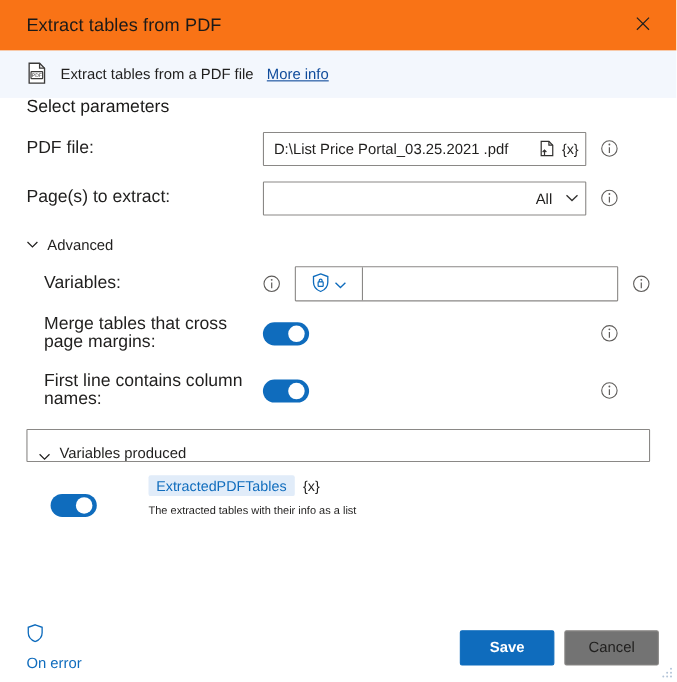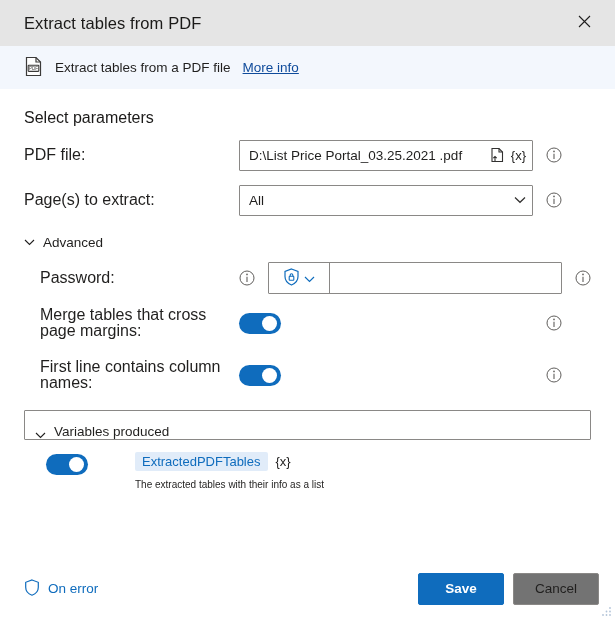--- a/index.html
+++ b/index.html
@@ -18,21 +18,21 @@
     -webkit-font-smoothing: antialiased;
   }
 
   
   .titlebar {
     height: 46px;
     display: flex;
     align-items: center;
     justify-content: space-between;
     padding: 0 16px 0 24px;
-    background: #e5e5e5;
+    background: #f97316;
     box-sizing: border-box;
   }
   .dialog-title {
     font-size: 16.5px;
     color: #1b1a19;
     letter-spacing: .1px;
   }
   .close-btn {
     width: 30px;
     height: 30px;
@@ -71,21 +71,20 @@
   .content {
     padding: 0 24px;
     box-sizing: border-box;
     position: relative;
     height: 466px;
     overflow: hidden;
   }
   .section-title {
     font-size: 16px;
     color: #1b1a19;
-    margin-top: 20px;
     margin-bottom: 4px;
   }
 
   
   .row {
     display: flex;
     align-items: center;
     min-height: 34px;
     margin-top: 11px;
   }
@@ -117,21 +116,21 @@
     padding: 0 54px 0 9px;
     outline: none;
     border-radius: 1px;
   }
   .select-box {
     display: flex;
     align-items: center;
     padding-right: 30px;
     cursor: pointer;
   }
-  .select-box .val { flex: 1; }
+  .select-box .val { flex: 1; text-align: right; }
 
   .field-icons {
     position: absolute;
     right: 7px;
     top: 0;
     height: 31px;
     display: flex;
     align-items: center;
     gap: 6px;
   }
@@ -252,21 +251,21 @@
     display: flex;
     align-items: flex-end;
     gap: 8px;
     padding: 0 10px;
     cursor: pointer;
     font-size: 13.5px;
     user-select: none;
   }
   .vars-body {
     display: flex;
-    align-items: flex-start;
+    align-items: flex-end;
     padding: 12px 0 0 0;
     gap: 0;
   }
   .vars-toggle-col {
     flex: 0 0 111px;
     padding-left: 22px;
     box-sizing: border-box;
     padding-top: 2px;
   }
   .var-chip-row {
@@ -301,25 +300,26 @@
     height: 63px;
     background: #ffffff;
     display: flex;
     align-items: center;
     justify-content: space-between;
     padding: 0 16px 0 24px;
     box-sizing: border-box;
   }
   .on-error {
     display: flex;
-    align-items: center;
+    align-items: flex-start;
     gap: 8px;
     color: #0f6cbd;
     font-size: 13.5px;
     cursor: pointer;
+    flex-direction: column;
   }
   .footer-btns {
     display: flex;
     gap: 9px;
   }
   .btn {
     height: 32px;
     min-width: 86px;
     padding: 0 16px;
     font-family: Liberation Sans, sans-serif;
@@ -432,21 +432,21 @@
   <div class="collapse-header">
     <span class="chev">
       <svg width="11" height="7" viewBox="0 0 11 7" fill="none" aria-hidden="true">
         <path d="M1 1 L5.5 5.4 L10 1" stroke="#201f1e" stroke-width="1.1" fill="none"></path>
       </svg>
     </span>
     <span>Advanced</span>
   </div>
 
   <div class="row">
-    <div class="row-label indent">Password:</div>
+    <div class="row-label indent">Variables:</div>
     <span class="info-icon pre">
       <svg width="16" height="16" viewBox="0 0 16 16" fill="none" aria-hidden="true">
         <circle cx="8" cy="8" r="7" stroke="#605e5c" stroke-width="1"></circle>
         <circle cx="8" cy="4.4" r="0.85" fill="#605e5c"></circle>
         <path d="M8 6.8 V12" stroke="#605e5c" stroke-width="1.1"></path>
       </svg>
     </span>
     <div class="pwd-combo">
       <div class="pwd-mode">
         <span>

